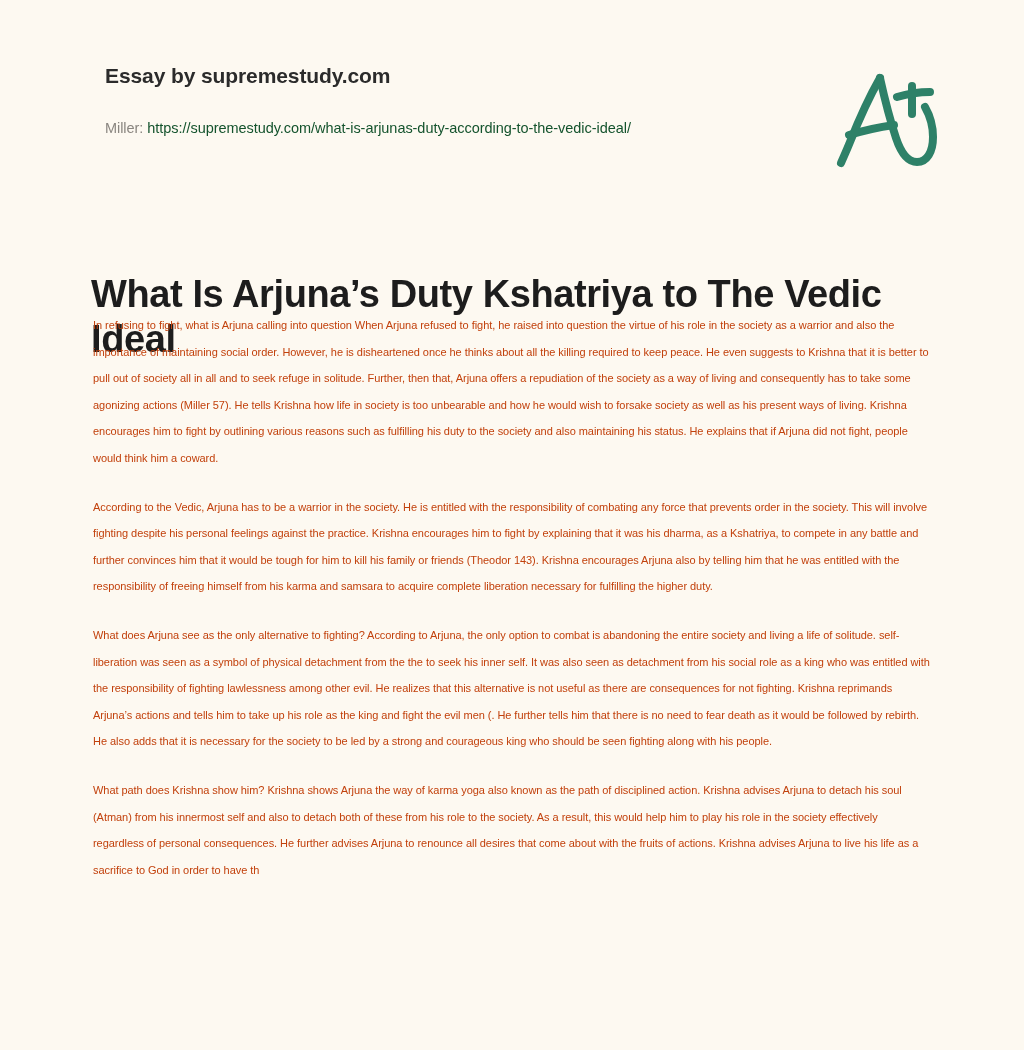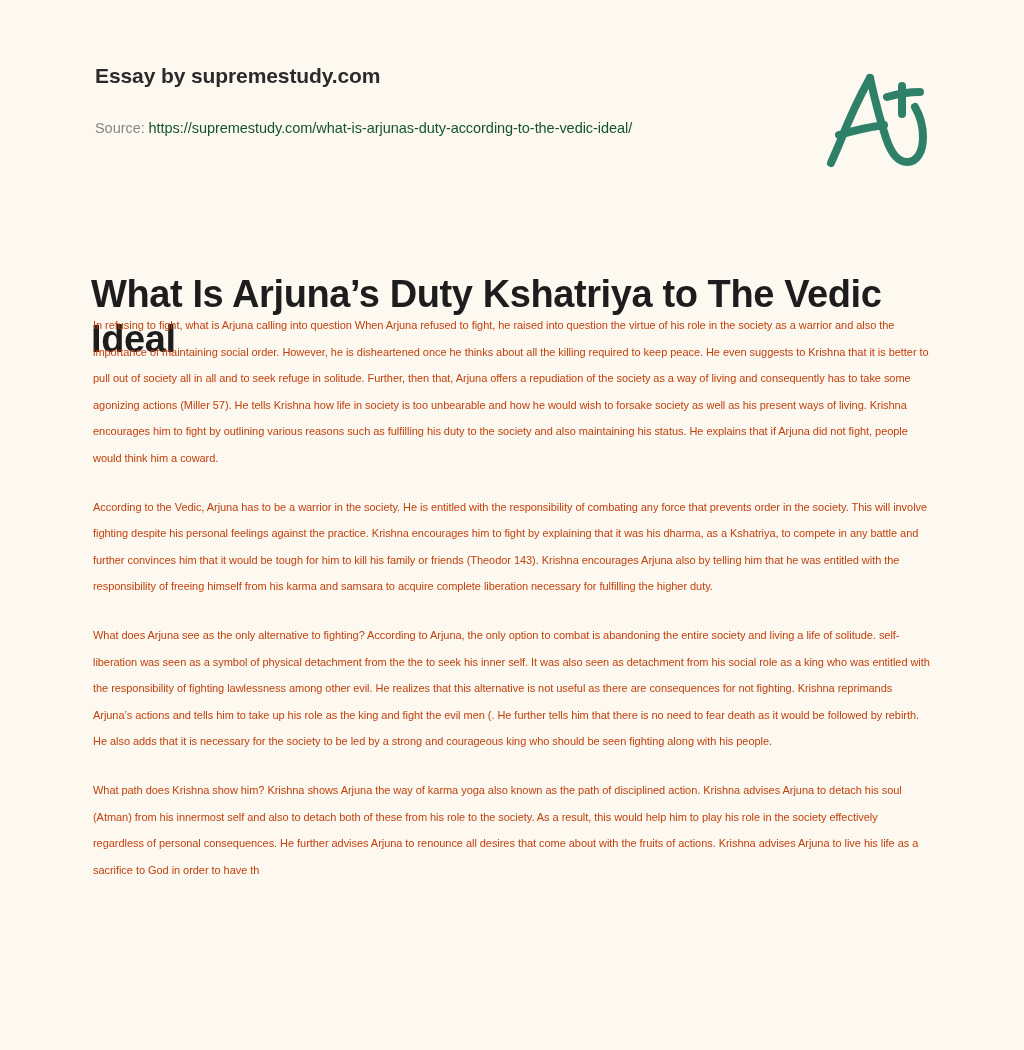--- a/index.html
+++ b/index.html
@@ -19,21 +19,21 @@
   .page {
     position: relative;
     width: 1024px;
     height: 1050px;
     box-sizing: border-box;
   }
 
   
   .header {
     position: absolute;
-    left: 2px;
+    left: 12px;
     top: 0;
     width: 888px;
     height: 200px;
   }
 
   .byline {
     position: absolute;
     left: 93px;
     top: 64px;
     font-size: 21px;
@@ -108,21 +108,21 @@
 </head>
 <body>
 
 <div class="page">
 
   <div class="header">
 
     <div class="byline">Essay by supremestudy.com</div>
 
     <div class="source-line">
-      <span>Source:</span>
+      <span>Miller:</span>
       <a class="source-link" href="#">https://supremestudy.com/what-is-arjunas-duty-according-to-the-vedic-ideal/</a>
     </div>
 
     <div class="logo">
       <svg viewBox="0 0 118 110" xmlns="http://www.w3.org/2000/svg" aria-hidden="true">
         <g fill="none" stroke="#2e8168" stroke-linecap="round" stroke-linejoin="round">
 
           <path d="M56 16 C48 30, 34 60, 26 80 C22 90, 19 96, 17 101" stroke-width="8"></path>
 
           <path d="M56 16 C60 34, 66 58, 72 76 C77 91, 84 100, 93 100 C103 100, 109 90, 109 75 C109 62, 105 52, 101 45" stroke-width="8"></path>

